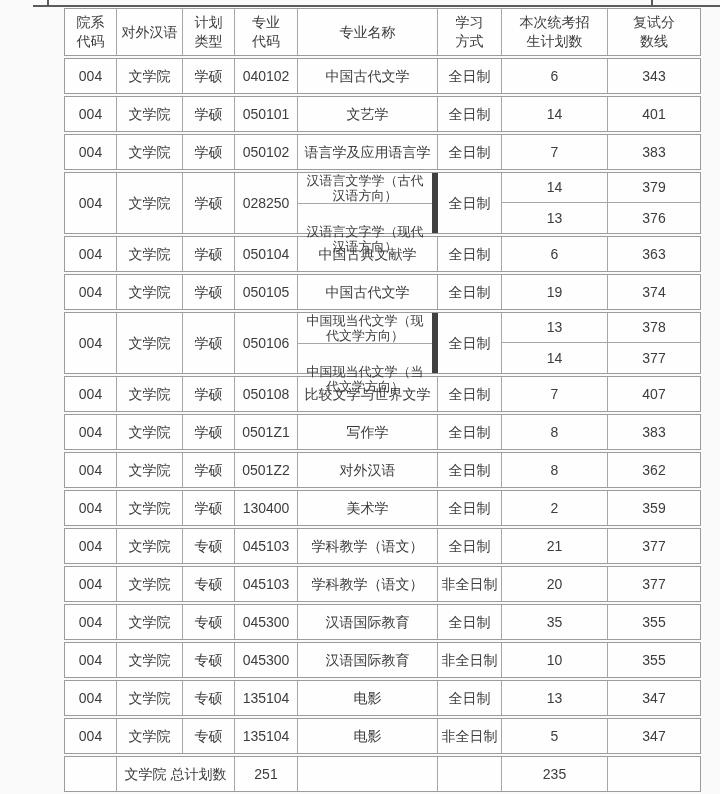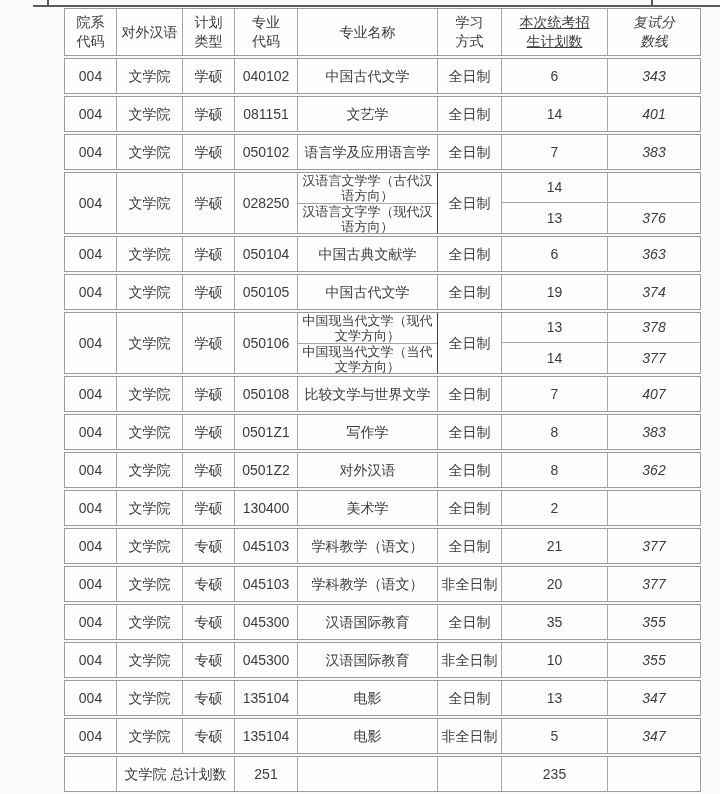--- a/index.html
+++ b/index.html
@@ -30,40 +30,40 @@
   .row.body   { height:36px; }
   .row.group  { height:62px; }
 
   .cell {
     display:flex; align-items:center; justify-content:center;
     text-align:center;
     font-size:14px; line-height:19px;
     border-right:1px solid #a6a6a6;
     overflow:hidden;
   }
-  .cell.last { border-right:none; flex:1 1 auto;font-style:italic; }
+  .cell.last { border-right:none; flex:1 1 auto; }
 
   .c1 { flex:0 0 52px; }
   .c2 { flex:0 0 66px; }
   .c3 { flex:0 0 52px; }
   .c4 { flex:0 0 63px; }
   .c5 { flex:0 0 140px; }
   .c6 { flex:0 0 64px; }
   .c7 { flex:0 0 106px; }
   .c8 { flex:1 1 auto; }
   .c23 { flex:0 0 118px; } 
 
   
   .hw2 { display:inline-block; width:32px; }
-  .hw5 { display:inline-block; width:74px;text-decoration:underline; }
+  .hw5 { display:inline-block; width:74px; }
   .hw3 { display:inline-block; width:46px; }
 
   
   .subcol { display:flex; flex-direction:column; }
-  .col-names { flex:0 0 140px; border-right:1px solid #404040; }
+  .col-names { flex:0 0 140px; border-right:6px solid #404040;gap:20px; }
   .subcell {
     flex:1 1 50%;
     display:flex; align-items:center; justify-content:center;
     text-align:center; font-size:13px; line-height:15px;
     padding:0 3px;
   }
   .subcell.top { border-bottom:1px solid #a6a6a6; }
   .col-qs { flex:1 1 auto; }
   .subrow { flex:1 1 50%; display:flex; }
   .subrow.top { border-bottom:1px solid #a6a6a6; }
@@ -116,21 +116,21 @@
     <div class="cell c5">中国古代文学</div>
     <div class="cell c6">全日制</div>
     <div class="cell c7">6</div>
     <div class="cell c8 last">343</div>
   </div>
 
   <div class="row body">
     <div class="cell c1">004</div>
     <div class="cell c2">文学院</div>
     <div class="cell c3">学硕</div>
-    <div class="cell c4">081151</div>
+    <div class="cell c4">050101</div>
     <div class="cell c5">文艺学</div>
     <div class="cell c6">全日制</div>
     <div class="cell c7">14</div>
     <div class="cell c8 last">401</div>
   </div>
 
   <div class="row body">
     <div class="cell c1">004</div>
     <div class="cell c2">文学院</div>
     <div class="cell c3">学硕</div>
@@ -147,20 +147,21 @@
     <div class="cell c3">学硕</div>
     <div class="cell c4">028250</div>
     <div class="subcol col-names">
       <div class="subcell top">汉语言文学学（古代汉语方向）</div>
       <div class="subcell">汉语言文字学（现代汉语方向）</div>
     </div>
     <div class="cell c6">全日制</div>
     <div class="subcol col-qs">
       <div class="subrow top">
         <div class="cell c7">14</div>
+        <div class="cell c8 last">379</div>
       </div>
       <div class="subrow">
         <div class="cell c7">13</div>
         <div class="cell c8 last">376</div>
       </div>
     </div>
   </div>
 
   <div class="row body">
     <div class="cell c1">004</div>
@@ -240,20 +241,21 @@
   </div>
 
   <div class="row body">
     <div class="cell c1">004</div>
     <div class="cell c2">文学院</div>
     <div class="cell c3">学硕</div>
     <div class="cell c4">130400</div>
     <div class="cell c5">美术学</div>
     <div class="cell c6">全日制</div>
     <div class="cell c7">2</div>
+    <div class="cell c8 last">359</div>
   </div>
 
   <div class="row body">
     <div class="cell c1">004</div>
     <div class="cell c2">文学院</div>
     <div class="cell c3">专硕</div>
     <div class="cell c4">045103</div>
     <div class="cell c5">学科教学（语文）</div>
     <div class="cell c6">全日制</div>
     <div class="cell c7">21</div>

